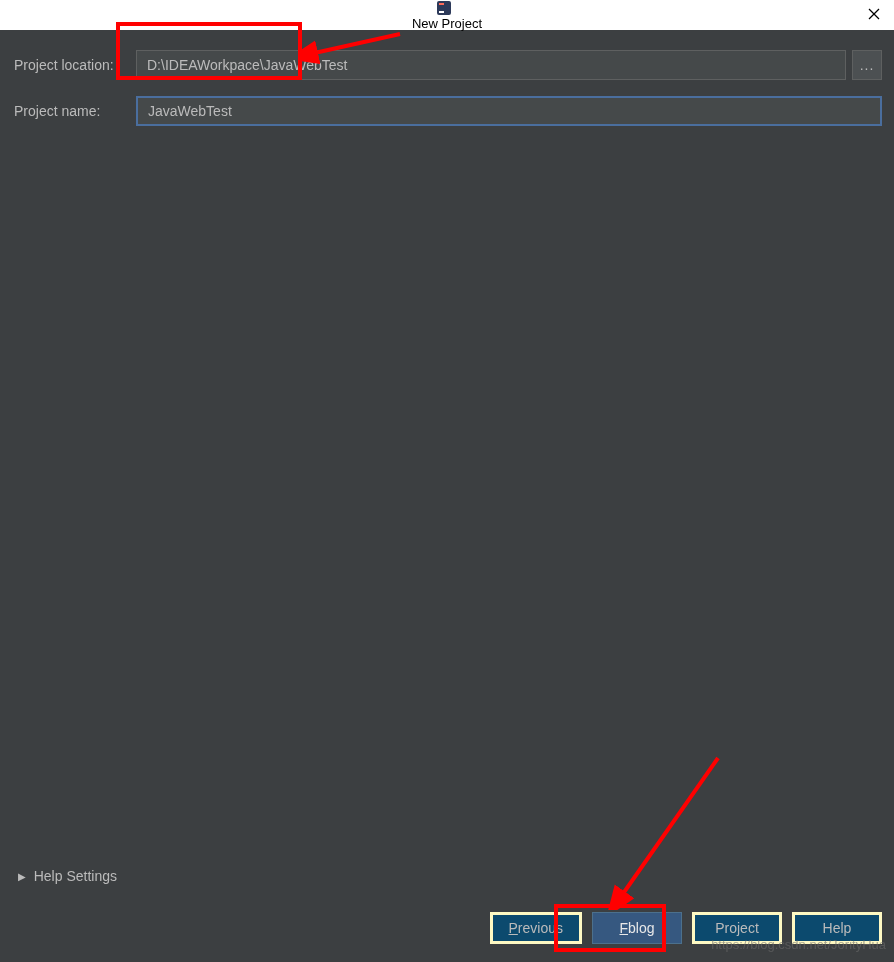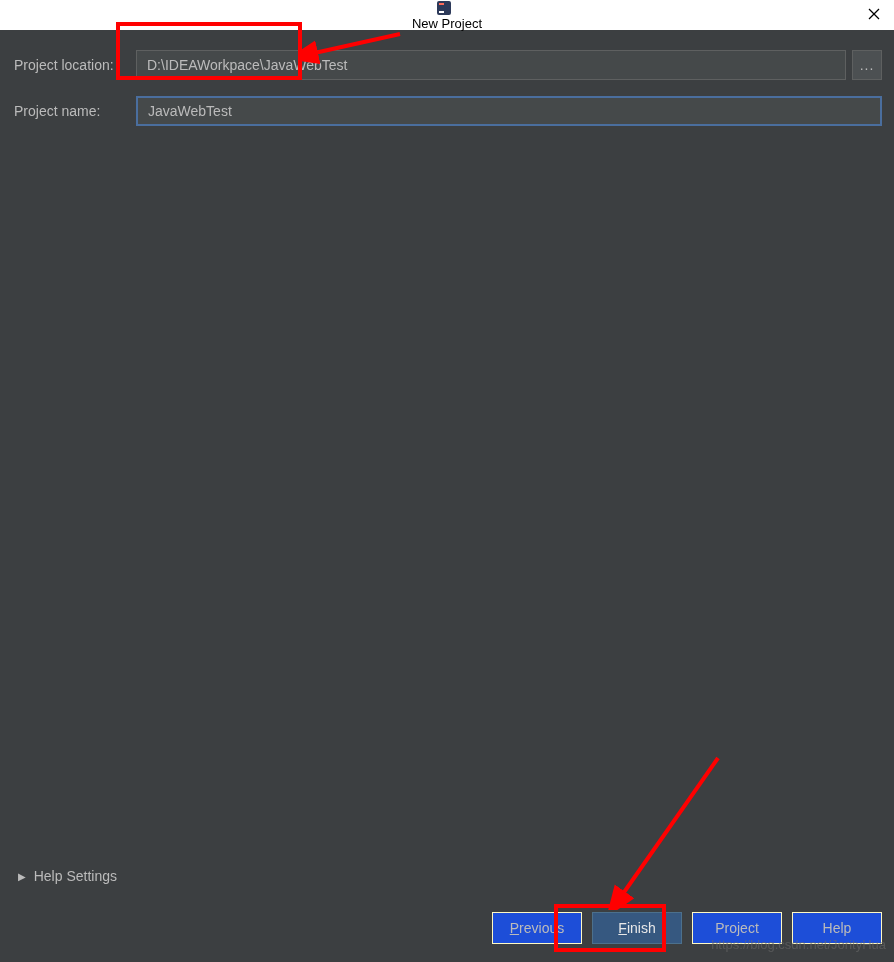--- a/index.html
+++ b/index.html
@@ -107,22 +107,22 @@
     .button-bar {
       position: absolute;
       bottom: 18px;
       right: 12px;
       display: flex;
       gap: 10px;
     }
     .btn {
       min-width: 90px;
       height: 32px;
-      background: #1d4ed8;
-      border: 1px solid #fef9c3;
+      background: #0c4a6e;
+      border: 3px solid #fef9c3;
       color: #bbbbbb;
       font-size: 14px;
       cursor: pointer;
       font-family: inherit;
       padding: 0 16px;
     }
     .btn.primary {
       background: #365880;
       border: 1px solid #4c708c;
       color: #e8e8e8;
@@ -193,21 +193,21 @@
   </div>
 </div>
 
 <div class="more-settings">
   <span class="more-settings-arrow">▶</span>
   <span>Help Settings</span>
 </div>
 
 <div class="button-bar">
   <button class="btn"><span class="mnemonic">P</span><span>revious</span></button>
-  <button class="btn primary"><span class="mnemonic">F</span><span>inish</span></button>
+  <button class="btn primary"><span class="mnemonic">F</span><span>blog</span></button>
   <button class="btn">Project</button>
   <button class="btn">Help</button>
 </div>
 
 <div class="annotation-box1"></div>
 <div class="annotation-box2"></div>
 
 <svg class="arrow" style="top:28px; left:300px;" width="110" height="40">
   <defs>
     <marker id="ah1" markerWidth="10" markerHeight="10" refX="2" refY="3" orient="auto">

